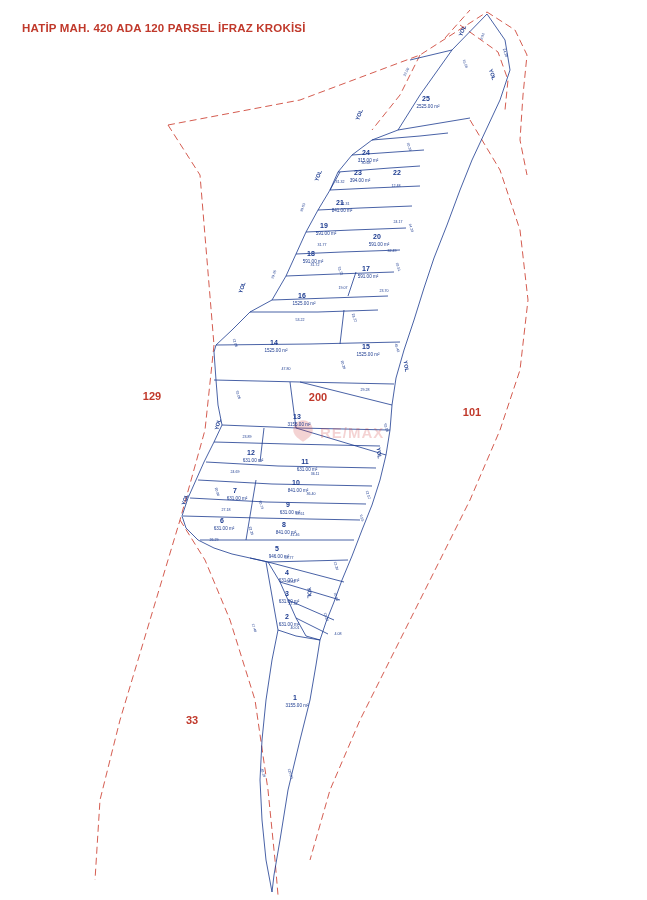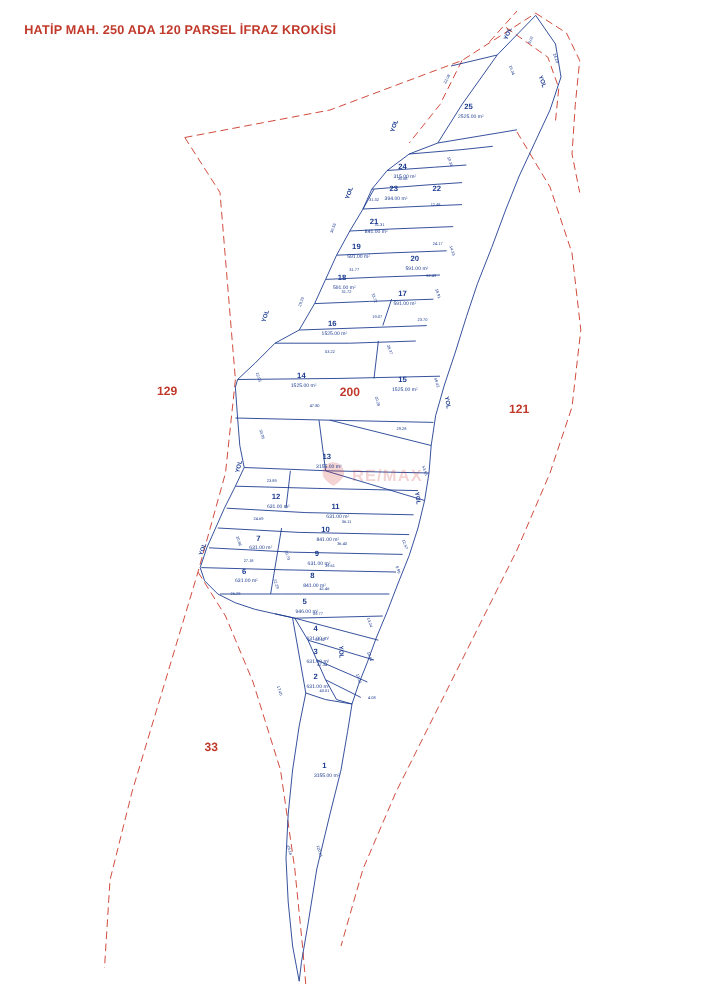--- a/index.html
+++ b/index.html
@@ -59,20 +59,21 @@
   }
   .road {
     font-size: 5.5px;
     font-weight: bold;
     color: #1b3a8f;
   }
   .neighbor {
     font-size: 11px;
     font-weight: bold;
     color: #c0392b;
+    margin-top: 40px;
   }
   #watermark {
     position: absolute;
     left: 286px;
     top: 414px;
     width: 120px;
     height: 40px;
     opacity: 0.22;
     pointer-events: none;
   }
@@ -91,21 +92,21 @@
     top: 4px;
     width: 26px;
     height: 26px;
   }
 </style>
 </head>
 <body>
 
 <div id="sheet">
 
-  <div id="title">HATİP MAH. 250 ADA 120 PARSEL İFRAZ KROKİSİ</div>
+  <div id="title">HATİP MAH. 420 ADA 120 PARSEL İFRAZ KROKİSİ</div>
 
   <svg class="drawing" viewBox="0 0 647 900" xmlns="http://www.w3.org/2000/svg">
     <g fill="none" stroke="#cf4a3c" stroke-width="0.9" stroke-dasharray="7 4">
       <path d="M168 125 L300 100 L420 55 L487 12"></path>
       <path d="M487 12 L515 30 L527 55 L523 95 L520 140 L527 175"></path>
       <path d="M420 55 L400 95 L372 130"></path>
       <path d="M445 38 L470 10"></path>
       <path d="M460 25 L498 52 L508 80 L505 110"></path>
       <path d="M168 125 L200 175 L214 345"></path>
       <path d="M214 345 L205 430 L180 520 L168 560 L150 620 L120 720 L100 800 L95 880"></path>
@@ -164,21 +165,21 @@
 
   <div id="watermark">
     <svg class="wm-balloon" viewBox="0 0 24 24">
       <path d="M12 2 C7 2 3 6 3 11 c0 4 3 7 9 11 c6-4 9-7 9-11 C21 6 17 2 12 2 z" fill="#d03a3a"></path>
     </svg>
     <div class="wm-text">RE/MAX</div>
   </div>
 
   <div id="labels">
       <div class="lbl neighbor" style="left: 152px; top: 356px; transform: translate(-50%, -50%);">129</div>
-      <div class="lbl neighbor" style="left: 472px; top: 372px; transform: translate(-50%, -50%);">121</div>
+      <div class="lbl neighbor" style="left: 472px; top: 372px; transform: translate(-50%, -50%);">101</div>
       <div class="lbl neighbor" style="left: 192px; top: 680px; transform: translate(-50%, -50%);">33</div>
       <div class="lbl neighbor" style="left: 318px; top: 357px; transform: translate(-50%, -50%);">200</div>
       <div class="lbl road" style="left: 463px; top: 38px; transform: translate(-50%, -50%) rotate(-68deg);">YOL</div>
       <div class="lbl road" style="left: 499px; top: 71px; transform: translate(-50%, -50%) rotate(70deg);">YOL</div>
       <div class="lbl road" style="left: 360px; top: 122px; transform: translate(-50%, -50%) rotate(-70deg);">YOL</div>
       <div class="lbl road" style="left: 319px; top: 183px; transform: translate(-50%, -50%) rotate(-70deg);">YOL</div>
       <div class="lbl road" style="left: 243px; top: 295px; transform: translate(-50%, -50%) rotate(-72deg);">YOL</div>
       <div class="lbl road" style="left: 414px; top: 363px; transform: translate(-50%, -50%) rotate(80deg);">YOL</div>
       <div class="lbl road" style="left: 219px; top: 432px; transform: translate(-50%, -50%) rotate(-75deg);">YOL</div>
       <div class="lbl road" style="left: 186px; top: 507px; transform: translate(-50%, -50%) rotate(-72deg);">YOL</div>

